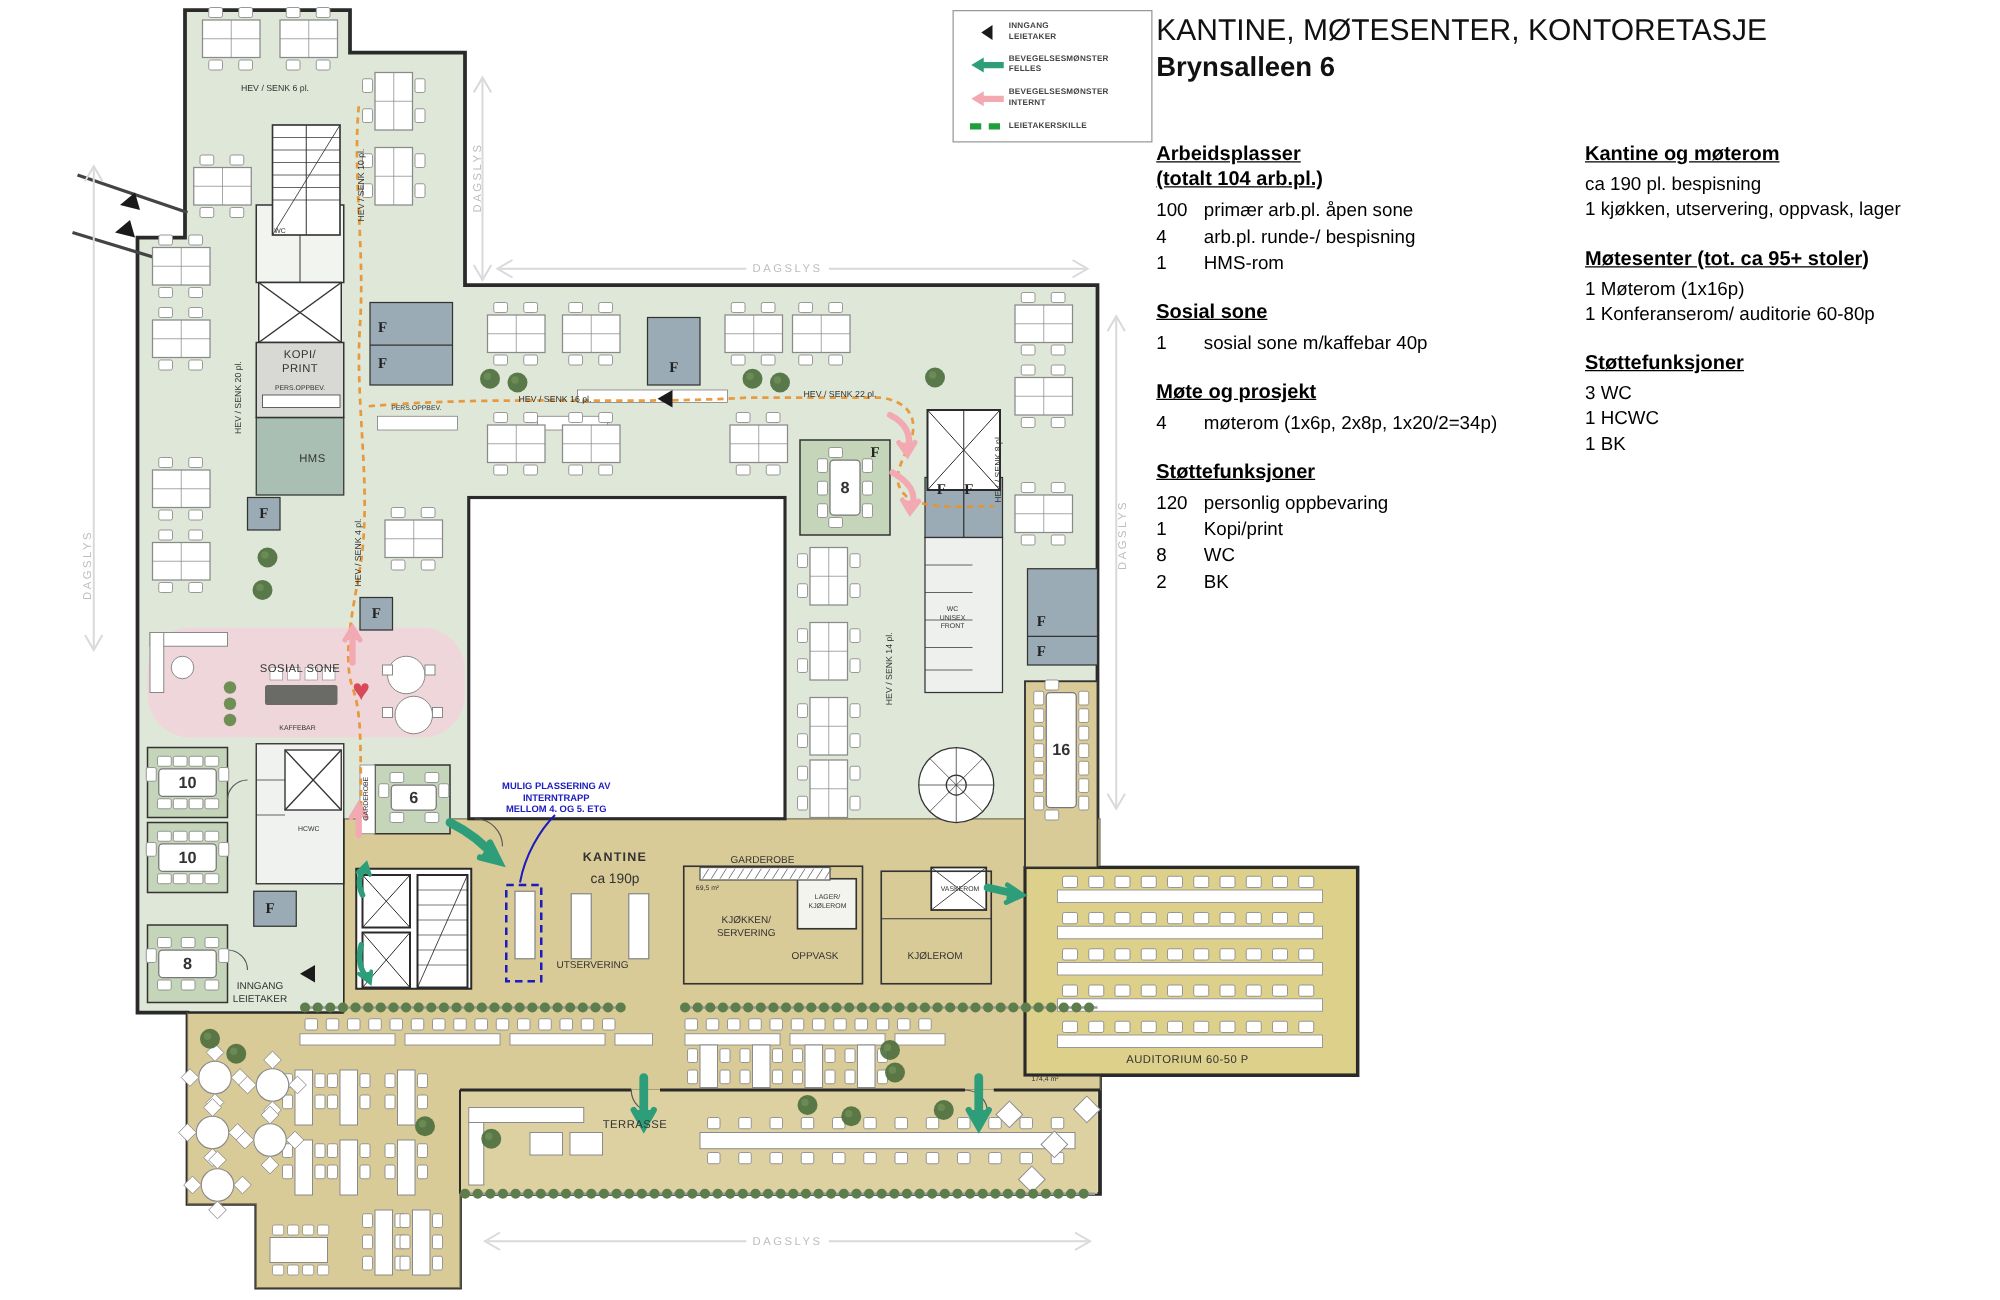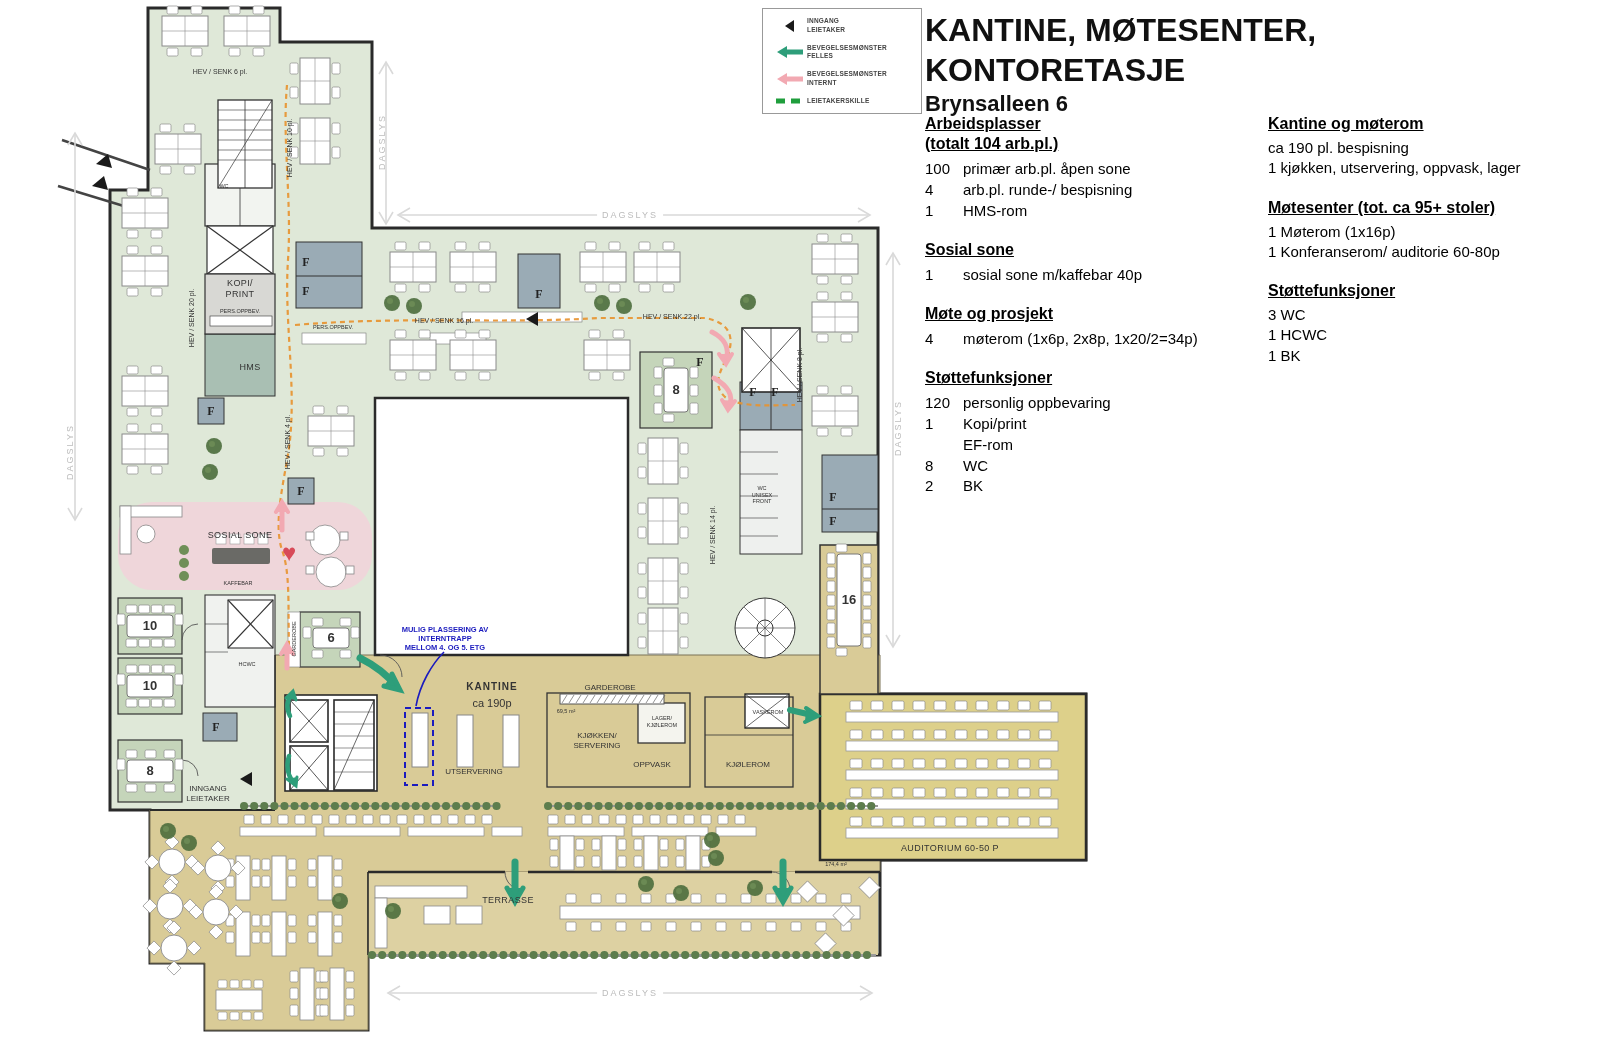--- a/index.html
+++ b/index.html
@@ -22,21 +22,21 @@
   .heart{position:absolute;transform:translate(-50%,-50%);font-size:24px;color:#d84a58;z-index:5}
   
   #legend{position:absolute;left:762px;top:8px;width:142px;border:1px solid #999;background:#fff;
           padding:8px 6px 6px 10px;z-index:6}
   .leg-row{display:flex;align-items:center;margin-bottom:9px}
   .leg-row:last-child{margin-bottom:2px}
   .leg-ic{width:34px;flex:0 0 34px;display:flex;justify-content:center}
   .leg-tx{font-size:6.5px;font-weight:bold;color:#444;letter-spacing:.2px;white-space:pre-line;line-height:1.35}
   
   #panel{position:absolute;left:925px;top:10px;width:660px;color:#111;z-index:6}
-  #title1{font-size:32px;font-weight:bold;line-height:1.25}
+  #title1{font-size:24px;font-weight:normal;line-height:1.25}
   #title2,#title3{font-size:22px;font-weight:bold;line-height:1.3}
   .prog-col{position:absolute;width:335px;z-index:6}
   #prog-col1{left:925px;top:114px}
   #prog-col2{left:1268px;top:114px}
   .sec{margin-bottom:19px}
   .sec-h{font-size:16px;font-weight:bold;text-decoration:underline;line-height:1.25}
   .sec-row{display:flex;font-size:15px;line-height:1.33;margin-top:1px}
   .sec-row .n{flex:0 0 38px}
   .sec-line{font-size:15px;line-height:1.35}
   .sec .gap{height:4px}
@@ -949,24 +949,20 @@
         <div class="gap"></div>
         <div class="sec-row">
           <span class="n">120</span>
           <span>personlig oppbevaring</span>
         </div>
         <div class="sec-row">
           <span class="n">1</span>
           <span>Kopi/print</span>
         </div>
         <div class="sec-row">
-          <span class="n"></span>
-          <span>EF-rom</span>
-        </div>
-        <div class="sec-row">
           <span class="n">8</span>
           <span>WC</span>
         </div>
         <div class="sec-row">
           <span class="n">2</span>
           <span>BK</span>
         </div>
       </div>
     </div>
   <div id="prog-col2" class="prog-col">

